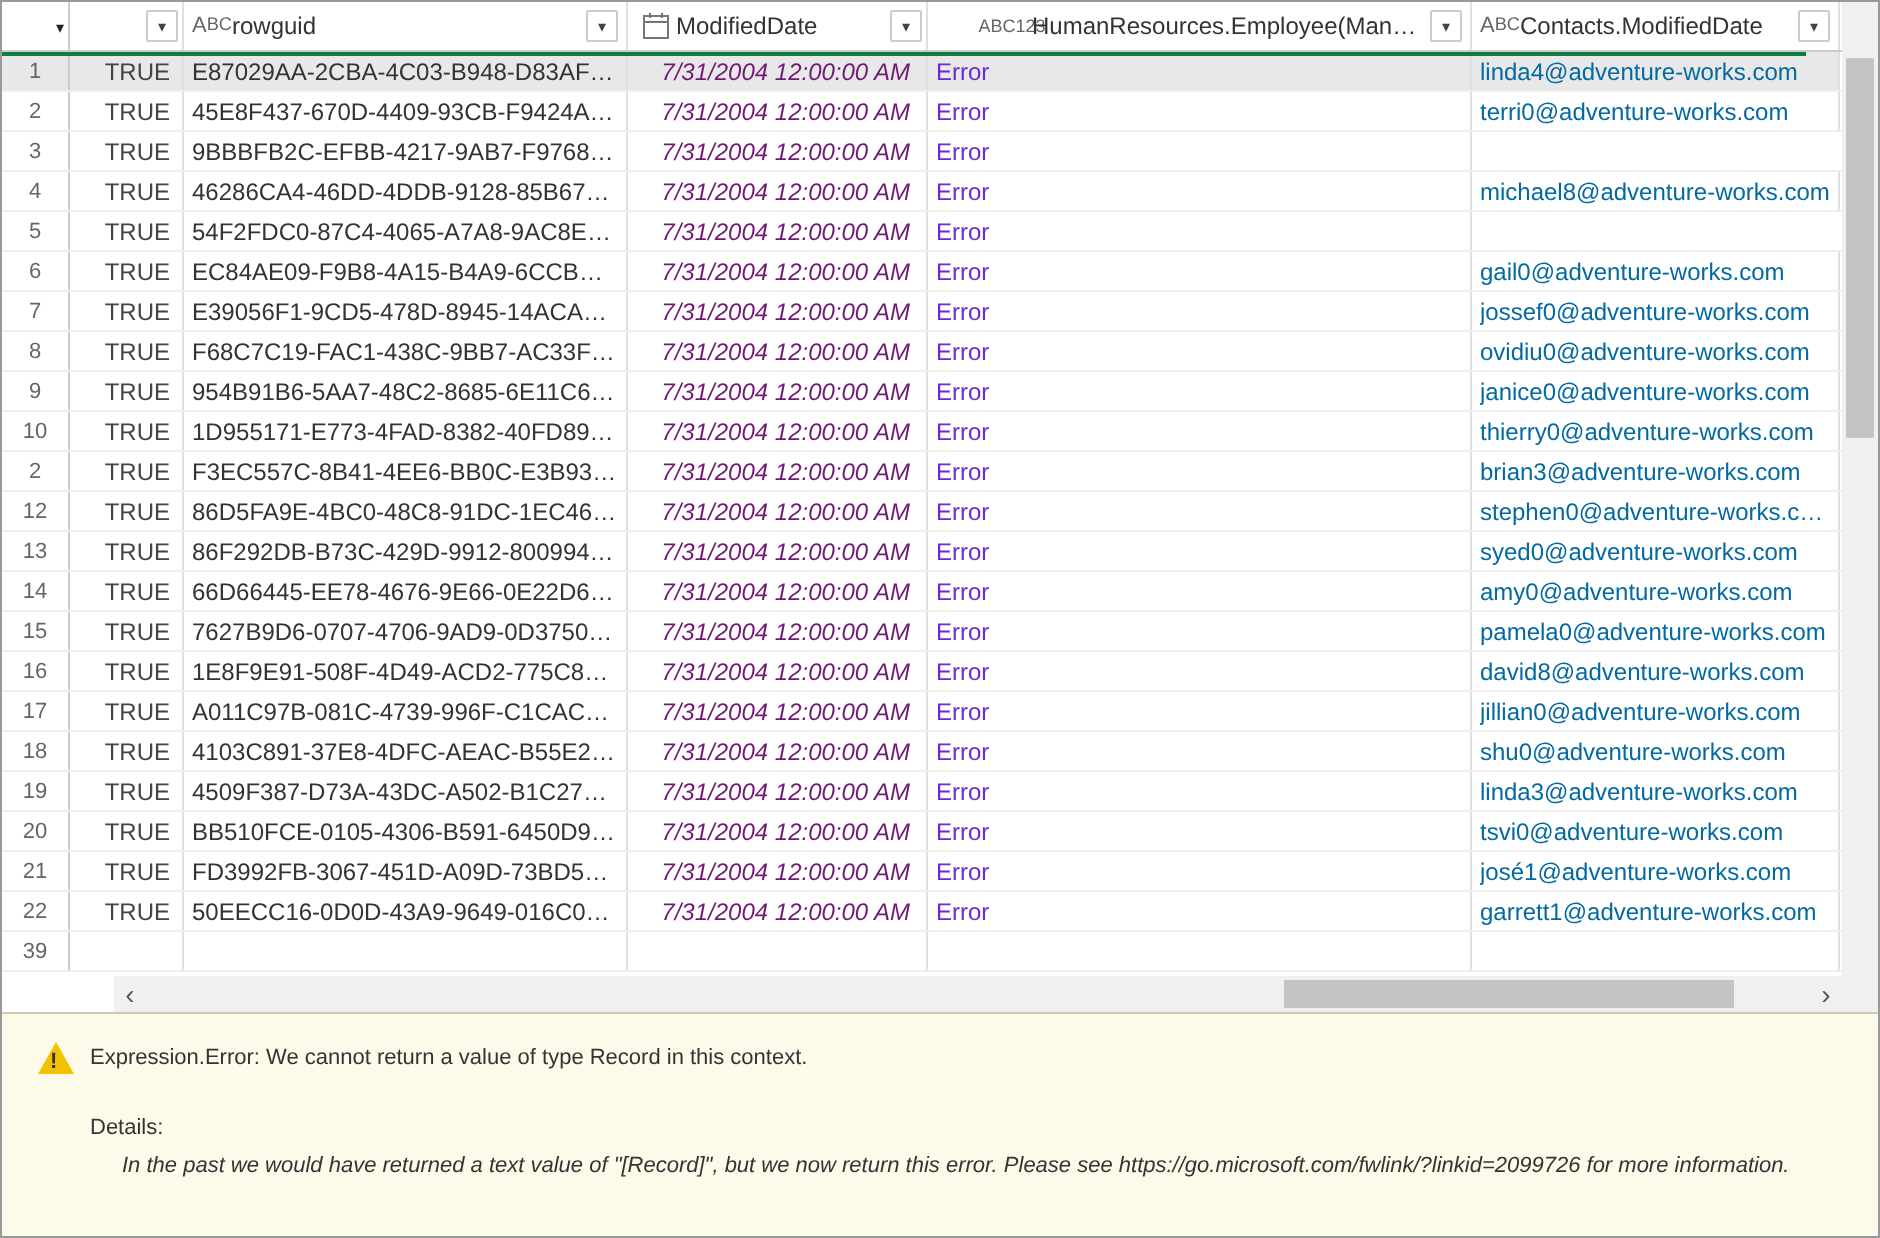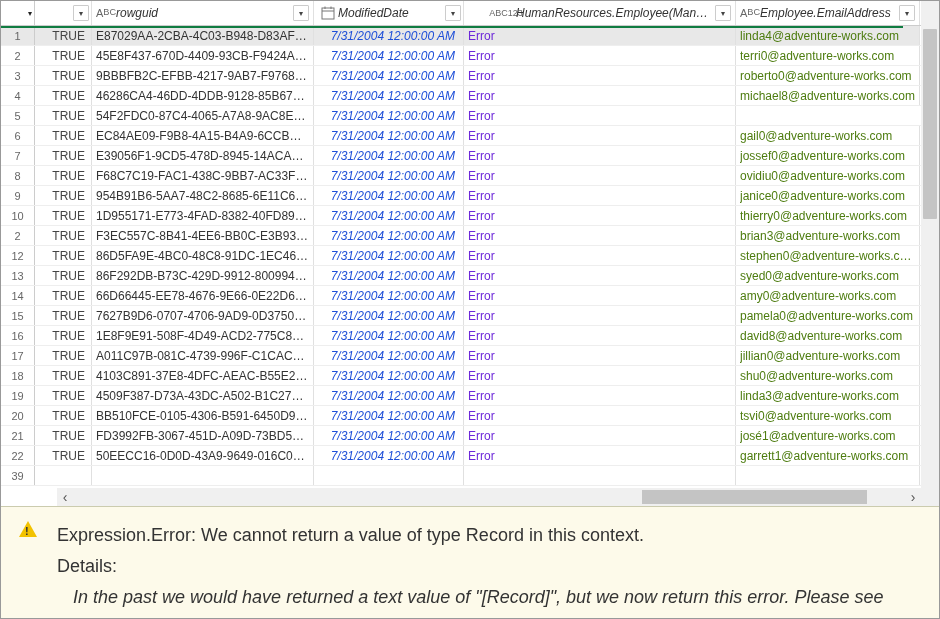--- a/index.html
+++ b/index.html
@@ -59,21 +59,20 @@
     width: 20px;
     display: inline-flex;
     justify-content: center;
     color: #666;
     font-size: 11px;
   }
   .hdr-cell .txt {
     flex: 1;
     overflow: hidden;
     text-overflow: ellipsis;
-    font-style: italic;
   }
   .hdr-cell .fbtn {
     width: 16px;
     height: 16px;
     border: 1px solid #ccc;
     border-radius: 1px;
     display: flex;
     align-items: center;
     justify-content: center;
     font-size: 8px;
@@ -113,23 +112,23 @@
     border-right: 1px solid #ccc;
     color: #666;
     display: flex;
     align-items: center;
     justify-content: center;
     font-size: 11px;
   }
   .row-cell { color: #333; }
   .row-cell.c0 { color: #444; }
   .row-cell.c1 { color: #333; }
-  .row-cell.c2 { font-style: italic; color: #1d4ed8; }
+  .row-cell.c2 { font-style: italic; color: #701a75; }
   .row-cell.c3 { color: #6d28d9; }
-  .row-cell.c4 { color: #4d7c0f; }
+  .row-cell.c4 { color: #0369a1; }
   .data-row.selected .row-cell { background: #e8e8e8; }
   .data-row.selected .rownum { background: #e8e8e8; }
   .ellip { overflow: hidden; text-overflow: ellipsis; }
   
   .vscroll {
     position: absolute;
     top: 0;
     right: 0;
     width: 18px;
     height: 487px;
@@ -191,22 +190,22 @@
   }
   
   .error-panel {
     position: absolute;
     top: 505px;
     left: 0;
     right: 0;
     bottom: 0;
     background: #fdfaea;
     border-top: 1px solid #cbcbae;
-    padding: 14px 16px 10px 56px;
-    font-size: 18px;
+    padding: 14px 16px 10px 44px;
+    font-size: 11px;
     color: #333;
     line-height: 1.6;
   }
   .error-panel .warn-icon {
     position: absolute;
     left: 18px;
     top: 14px;
     width: 18px;
     height: 18px;
   }
@@ -219,21 +218,21 @@
   }
   .warn-tri::after {
     content: "!";
     position: absolute;
     left: -3px;
     top: 2px;
     color: #333;
     font-weight: bold;
     font-size: 11px;
   }
-  .error-panel .line2 { margin-top: 2px; }
+  .error-panel .line2 { margin-top: 17px; }
   .error-panel .line3 { margin-top: 2px; padding-left: 16px; font-style: italic; }
   .tiny-dn { font-size: 8px; vertical-align: middle;}
 </style>
 </head>
 <body>
 
 <div class="grid-wrap">
 
   <div class="header-row">
     <div class="corner">
@@ -272,21 +271,21 @@
           <br>
           <span>123</span>
         </span>
       <span class="txt ellip">HumanResources.Employee(ManagerID).Title</span>
       <span class="fbtn">
           <span class="tiny-dn">▾</span>
         </span>
     </div>
     <div class="hdr-cell c4">
       <span class="type-icon">A<sup>B</sup><sub>C</sub></span>
-      <span class="txt ellip">Employee.EmailAddress</span>
+      <span class="txt ellip">Contacts.ModifiedDate</span>
       <span class="fbtn">
           <span class="tiny-dn">▾</span>
         </span>
     </div>
   </div>
   <div class="accent-bar"></div>
 
   <div class="data-rows" id="rows">
       <div class="data-row selected">
         <div class="rownum">1</div>
@@ -330,23 +329,20 @@
           <span class="ellip">TRUE</span>
         </div>
         <div class="row-cell c1">
           <span class="ellip">9BBBFB2C-EFBB-4217-9AB7-F976893288...</span>
         </div>
         <div class="row-cell c2">
           <span class="ellip">7/31/2004 12:00:00 AM</span>
         </div>
         <div class="row-cell c3">
           <span class="ellip">Error</span>
-        </div>
-        <div class="row-cell c4">
-          <span class="ellip">roberto0@adventure-works.com</span>
         </div>
       </div>
       <div class="data-row">
         <div class="rownum">4</div>
         <div class="row-cell c0">
           <span class="ellip">TRUE</span>
         </div>
         <div class="row-cell c1">
           <span class="ellip">46286CA4-46DD-4DDB-9128-85B67E98D...</span>
         </div>

